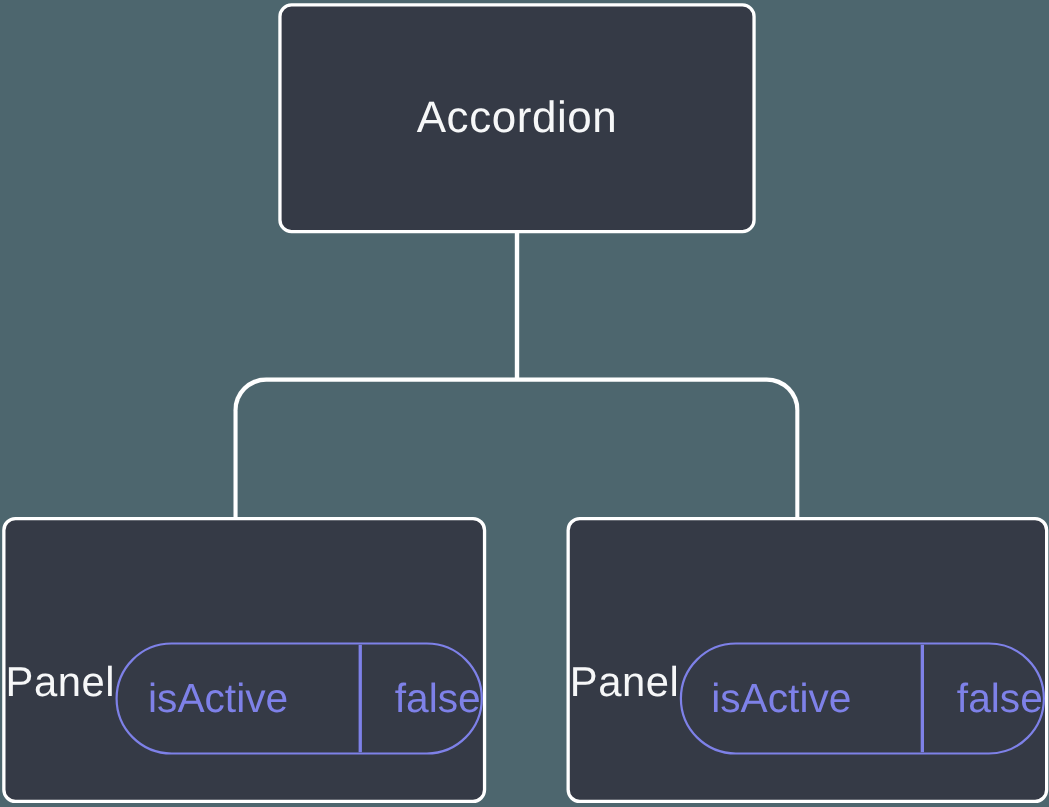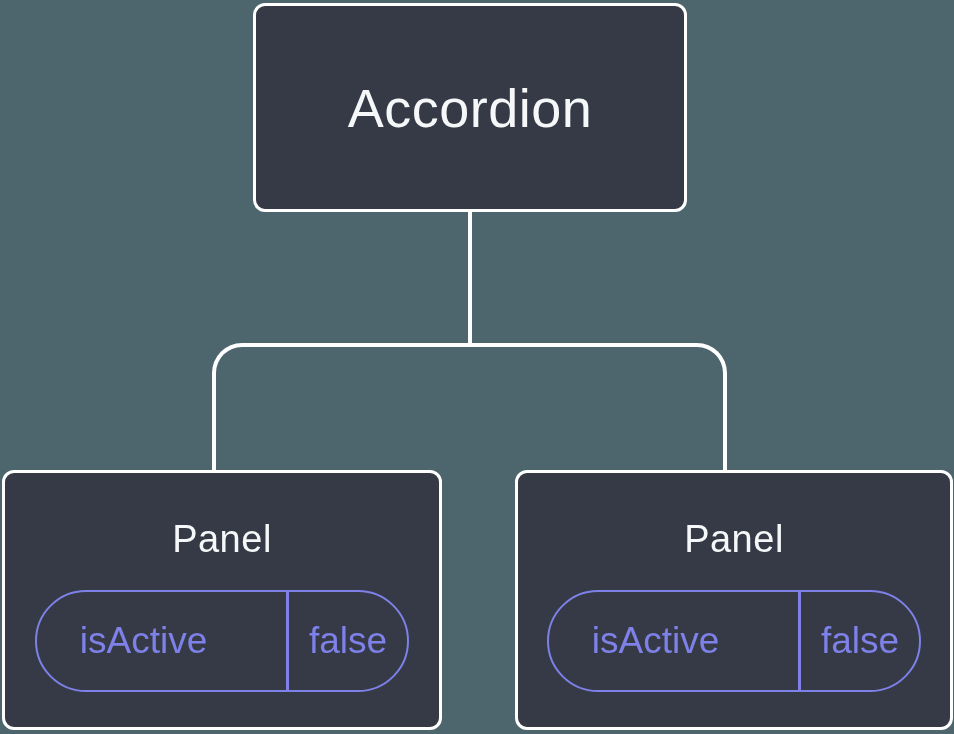--- a/index.html
+++ b/index.html
@@ -31,21 +31,21 @@
   }
   .node-root {
     left: 253px; top: 3px;
     width: 434px; height: 209px;
     display: flex;
     align-items: center;
     justify-content: center;
   }
   .node-label {
     color: var(--label-text);
-    font-size: 54px;
+    font-size: 40px;
     font-weight: 500;
     letter-spacing: 0.5px;
   }
   .stem {
     position: absolute;
     left: 468px; top: 211px;
     width: 4px; height: 134px;
     background: var(--connector);
   }
   .bracket {
@@ -55,21 +55,21 @@
     border-top: 4px solid var(--connector);
     border-left: 4px solid var(--connector);
     border-right: 4px solid var(--connector);
     border-bottom: none;
     border-radius: 30px 30px 0 0;
   }
   .node-panel {
     top: 470px;
     height: 260px;
     display: flex;
-    flex-direction: column;
+    flex-direction: row;
     align-items: center;
     padding-top: 42px;
   }
   .node-panel.left  { left: 2px;   width: 440px; }
   .node-panel.right { left: 515px; width: 438px; }
   .panel-label {
     color: var(--label-text);
     font-size: 38px;
     font-weight: 500;
     line-height: 48px;
@@ -91,20 +91,21 @@
     align-items: center;
     justify-content: center;
     color: var(--state-accent);
     font-size: 37px;
     font-weight: 400;
   }
   .state-cell.name { width: 213px; }
   .state-cell.value {
     flex: 1;
     border-left: 3px solid var(--state-accent);
+    padding-left: 30px;
   }
 </style>
 </head>
 <body>
 
 <div class="canvas">
 
   <div class="node node-root">
     <span class="node-label">Accordion</span>
   </div>

